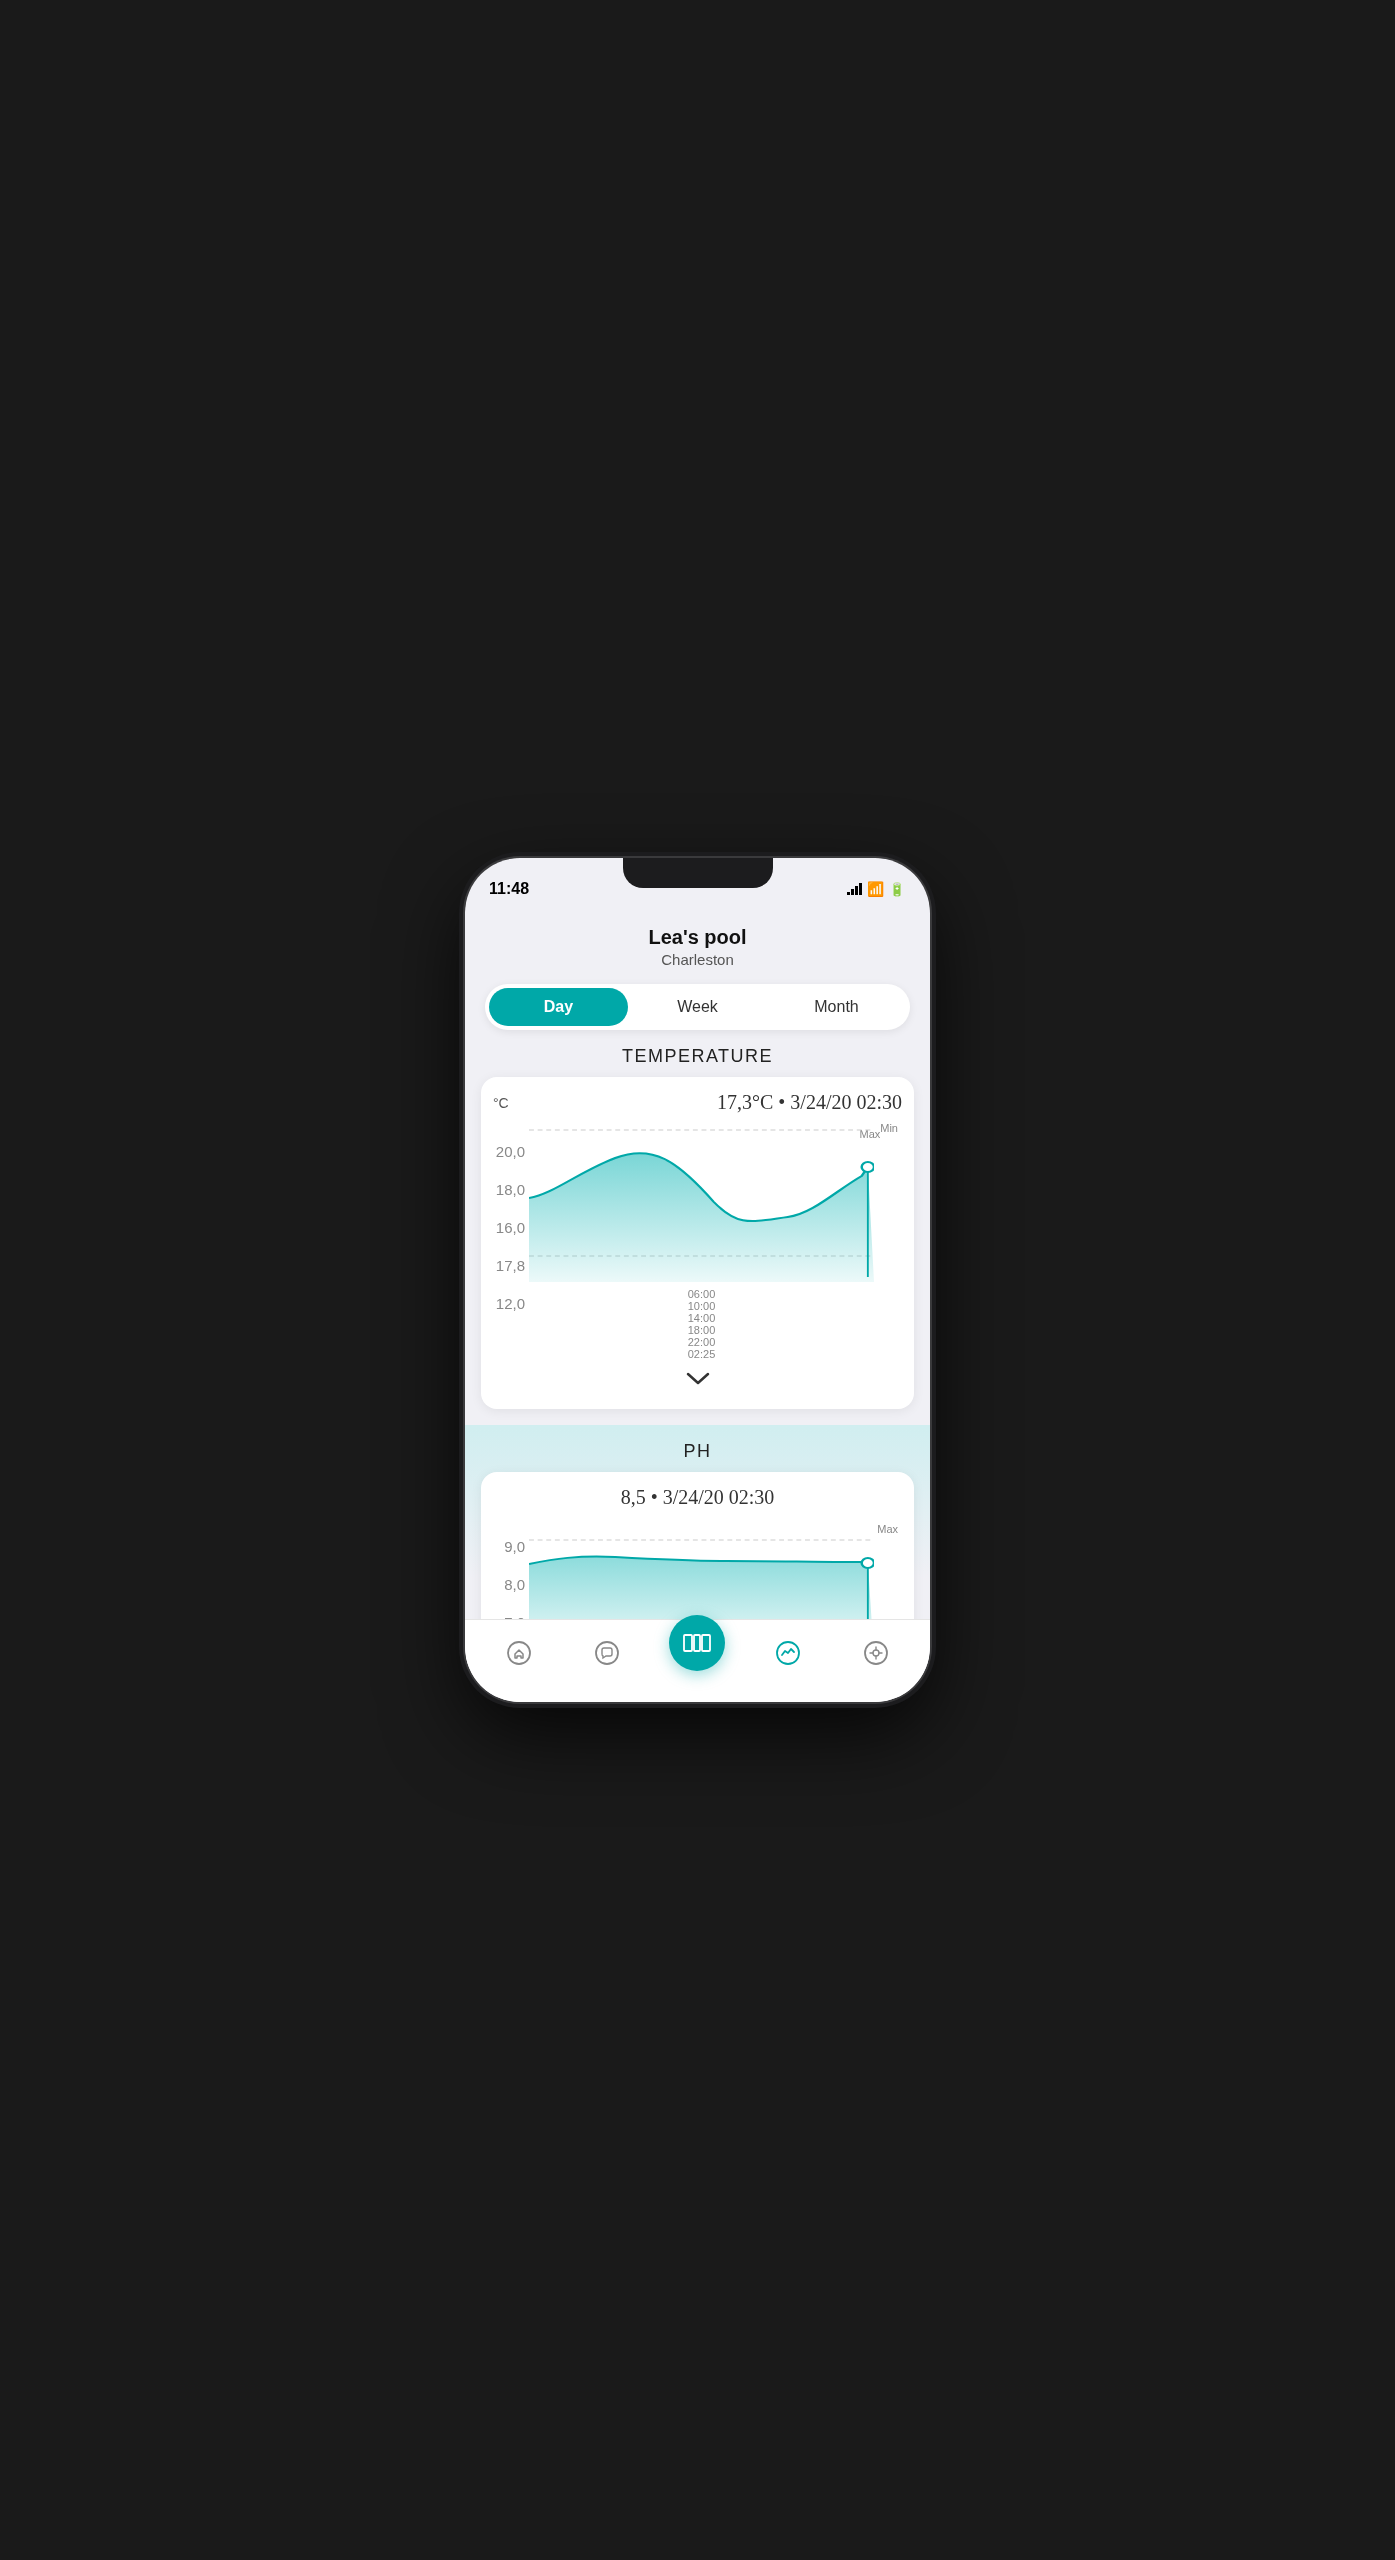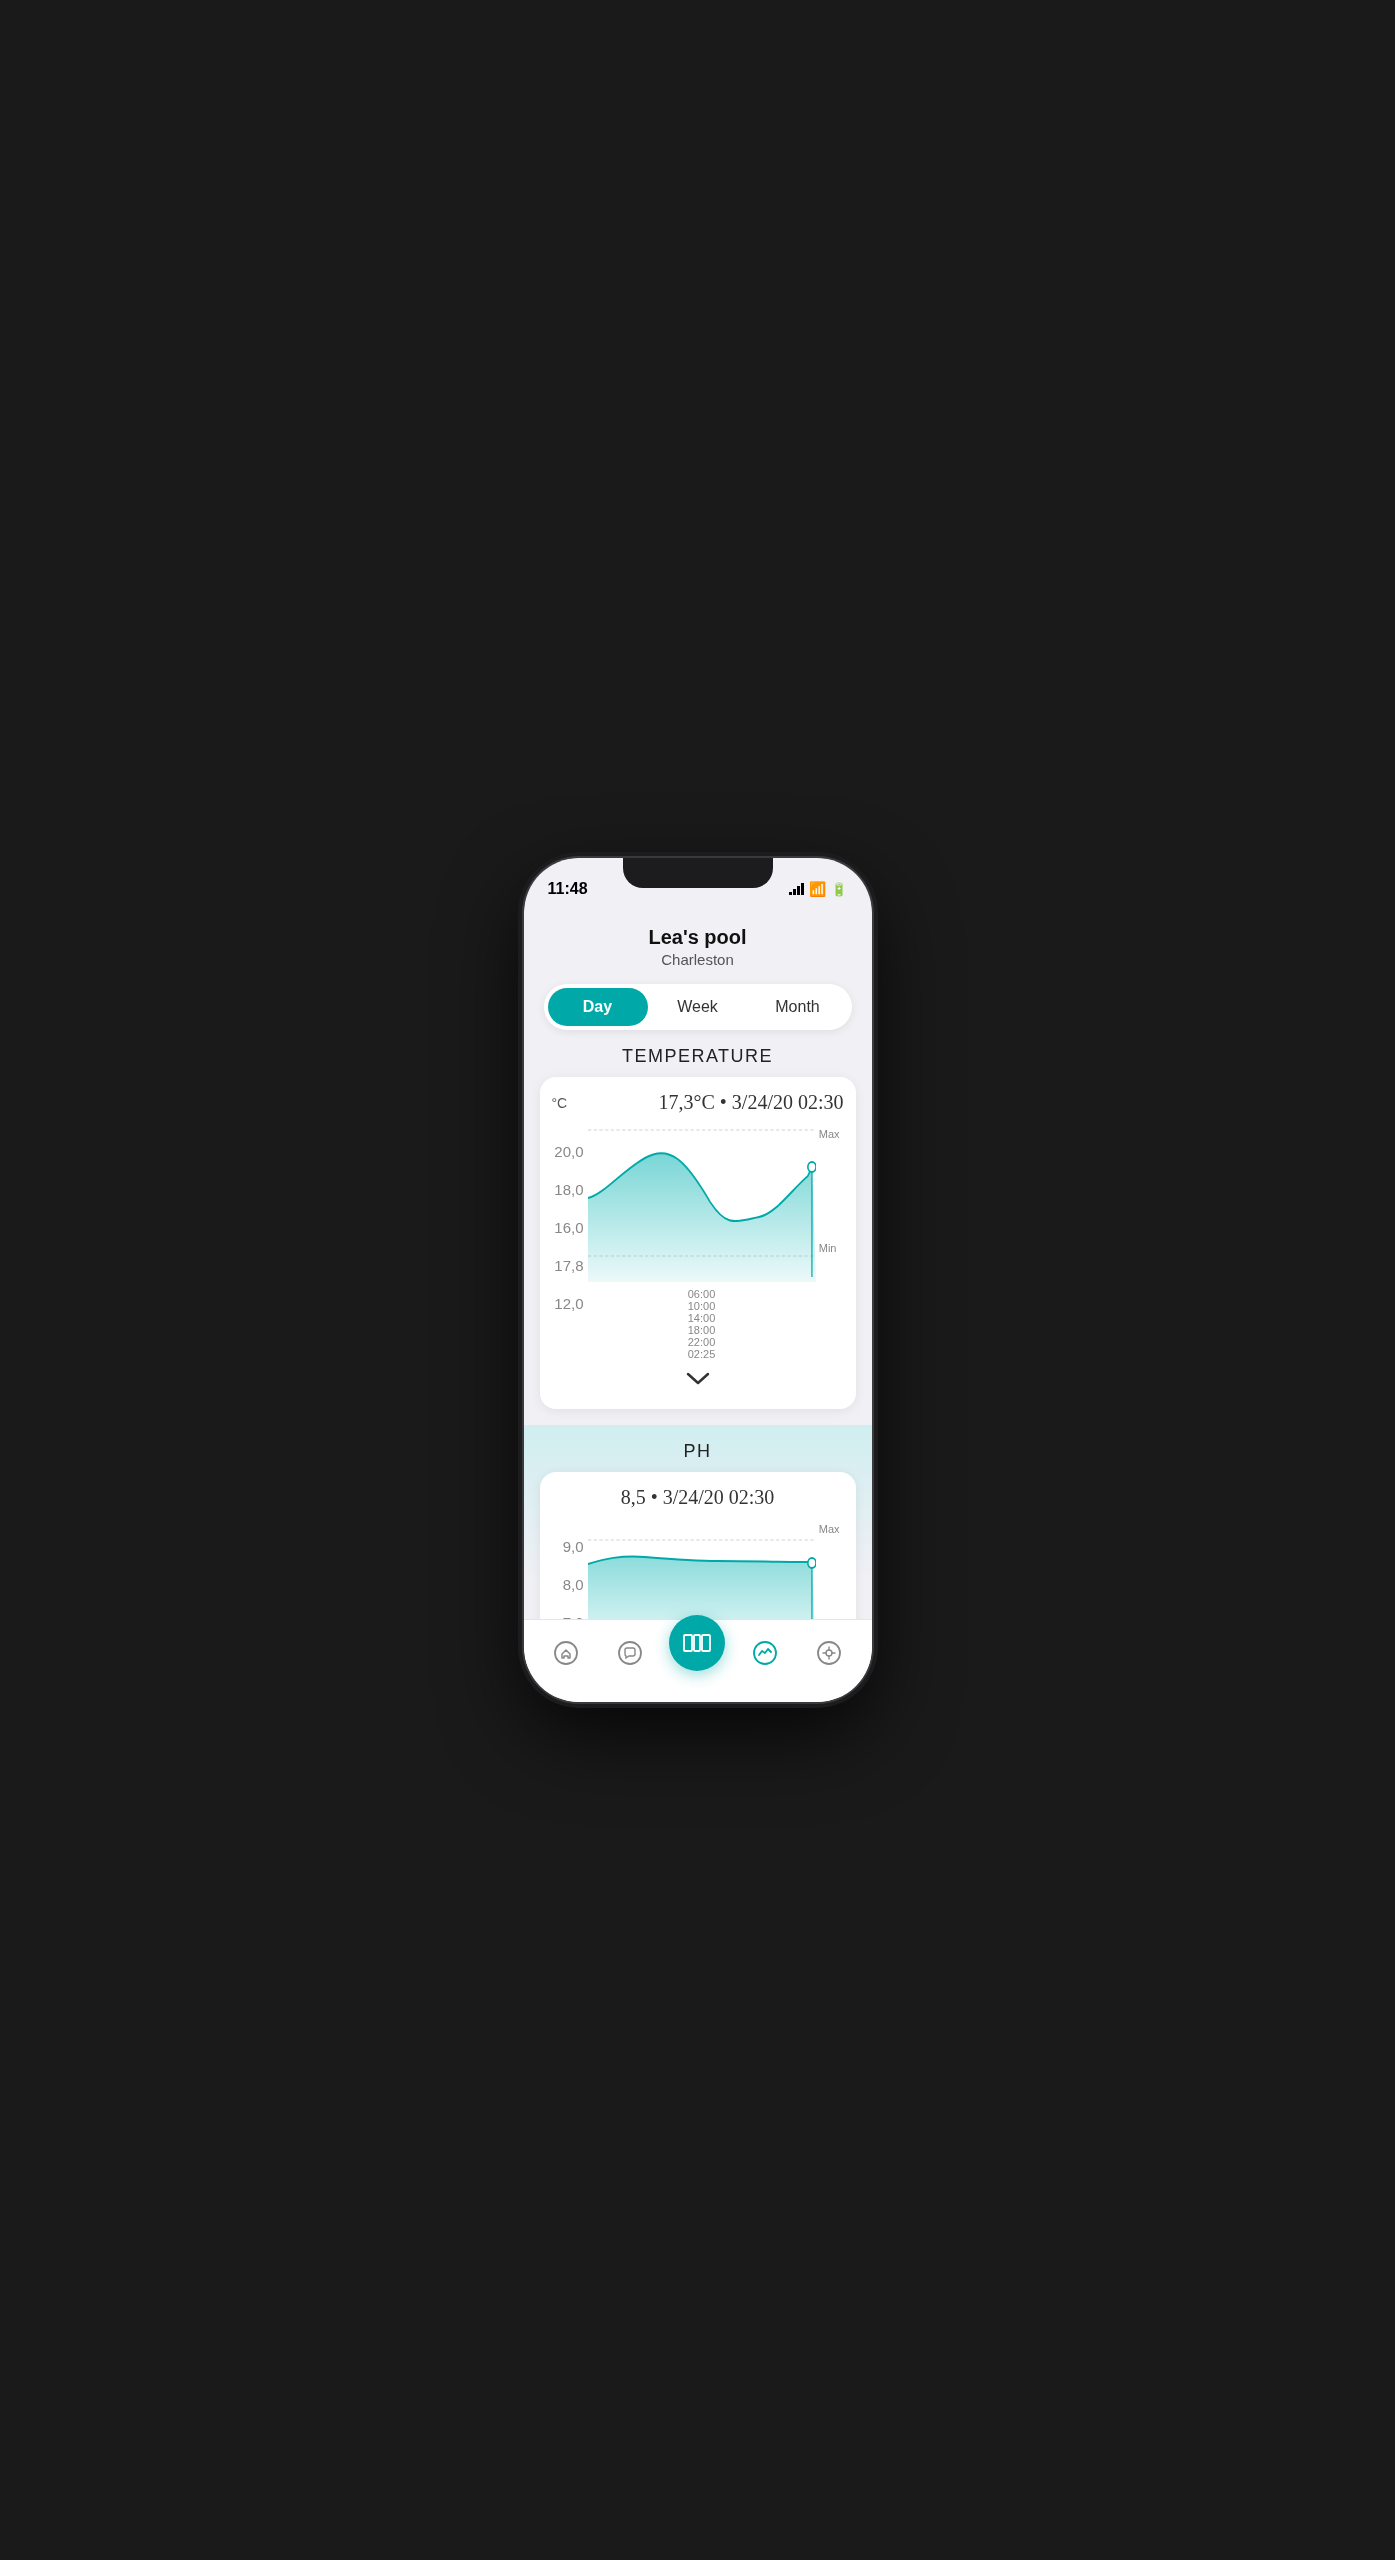--- a/index.html
+++ b/index.html
@@ -5,21 +5,21 @@
     * { margin: 0; padding: 0; box-sizing: border-box; }
     body {
       background: #1a1a1a;
       display: flex;
       justify-content: center;
       align-items: center;
       min-height: 100vh;
       font-family: -apple-system, BlinkMacSystemFont, 'Helvetica Neue', Arial, sans-serif;
     }
     .phone-outer {
-      width: 348px;
+      width: 465px;
       height: 844px;
       background: #1c1c1e;
       border-radius: 55px;
       position: relative;
       box-shadow: 0 0 0 2px #3a3a3c, 0 0 0 6px #1c1c1e, 0 30px 80px rgba(0,0,0,0.8);
       overflow: hidden;
     }
     .phone-screen {
       position: absolute;
       top: 0; left: 0; right: 0; bottom: 0;
@@ -155,21 +155,21 @@
       text-align: right;
       padding-right: 4px;
       margin-top: 21px;
     }
     .chart-labels-max-min {
       position: absolute;
       right: 4px;
       top: 0;
       bottom: 0;
       display: flex;
-      flex-direction: column;
+      flex-direction: row;
       justify-content: space-between;
     }
     .max-label {
       font-size: 11px;
       color: #888;
       padding-top: 6px;
     }
     .min-label {
       font-size: 11px;
       color: #888;

